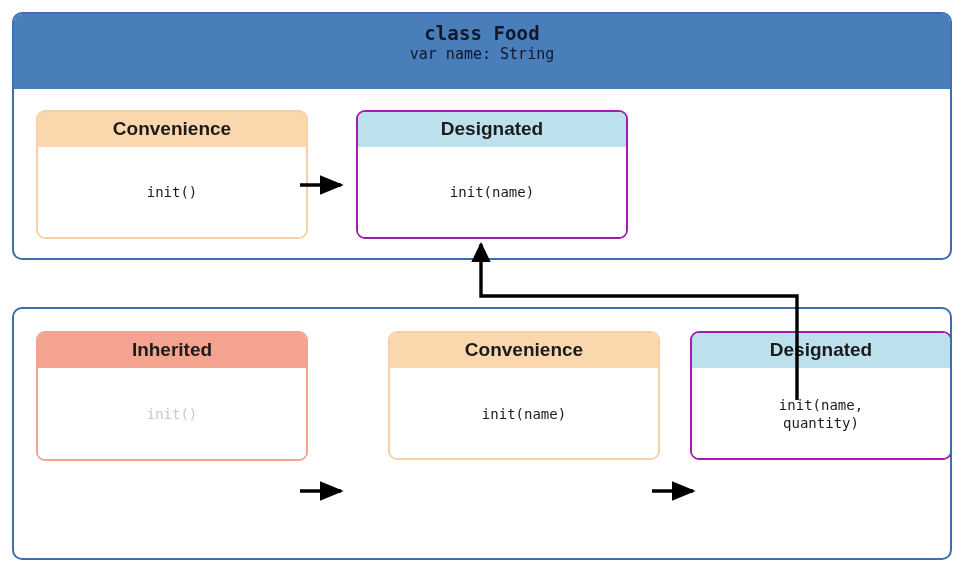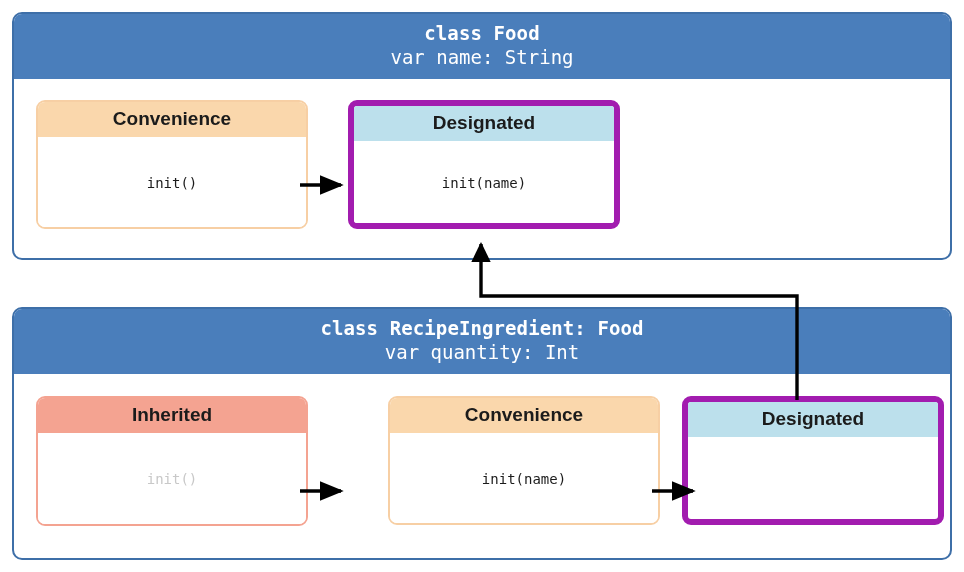--- a/index.html
+++ b/index.html
@@ -29,36 +29,36 @@
     border: 2px solid #3E6FA8;
     border-radius: 10px;
     background: #ffffff;
     overflow: hidden;
   }
   #panel-food      { left: 12px; top: 12px;  width: 940px; height: 248px; }
   #panel-recipe    { left: 12px; top: 307px; width: 940px; height: 253px; }
 
   .class-header {
     background: #4A7EBB;
-    color: #ffffff;
+    color: #0f172a;
     text-align: center;
-    padding: 7px 0 9px 0;
+    padding: 7px 0 24px 0;
     line-height: 1.28;
   }
   .class-sig {
     font-family: "DejaVu Sans Mono", "Liberation Mono", monospace;
     font-weight: bold;
     font-size: 19px;
     letter-spacing: 0.1px;
     white-space: pre;
   }
   .class-var {
     font-family: "DejaVu Sans Mono", "Liberation Mono", monospace;
     font-weight: normal;
-    font-size: 19px;
+    font-size: 15px;
     white-space: pre;
   }
 
   .panel-body {
     position: relative;
     height: calc(100% - 74px);
   }
 
   
   .init-box {
@@ -86,21 +86,21 @@
     font-size: 14px;
     color: #1b1b1b;
     line-height: 1.3;
     white-space: pre-line;
   }
 
   
   .c-convenience { border: 2px solid #F7CFA4; }
   .c-convenience .init-title { background: #FAD7AC; }
 
-  .c-designated  { border: 6px solid #a21caf; }
+  .c-designated  { border: 2px solid #a21caf; margin-left: 8px; }
   .c-designated .init-title { background: #BCE0EC; }
 
   .c-inherited   { border: 2px solid #F4A391; }
   .c-inherited .init-title { background: #F4A391; }
   .c-inherited .init-body { color: #c8c8c8; }
 
   
   #box-food-convenience { left: 22px;  top: 21px; width: 272px; height: 129px; }
   #box-food-designated  { left: 334px; top: 21px; width: 272px; height: 129px; }
 
@@ -137,38 +137,36 @@
 
       <div class="init-box c-designated" id="box-food-designated">
         <div class="init-title">Designated</div>
         <div class="init-body" style="height:calc(100% - 33px)">init(name)</div>
       </div>
 
     </div>
   </div>
 
   <div class="class-panel" id="panel-recipe">
-    <div class="class-header">
-      <div class="class-sig">class RecipeIngredient: Food</div>
-      <div class="class-var">var quantity: Int</div>
-    </div>
     <div class="panel-body">
 
       <div class="init-box c-inherited" id="box-recipe-inherited">
         <div class="init-title">Inherited</div>
         <div class="init-body" style="height:calc(100% - 33px)">init()</div>
       </div>
 
       <div class="init-box c-convenience" id="box-recipe-convenience">
         <div class="init-title">Convenience</div>
         <div class="init-body" style="height:calc(100% - 33px)">init(name)</div>
       </div>
 
       <div class="init-box c-designated" id="box-recipe-designated">
         <div class="init-title">Designated</div>
+        <div class="init-body" style="height:calc(100% - 33px)">init(name,
+quantity)</div>
       </div>
 
     </div>
   </div>
 
   <svg class="arrow-layer" width="964" height="572" viewBox="0 0 964 572">
     <defs>
       <marker id="arrowhead" markerWidth="7" markerHeight="7" refX="6.2" refY="3.1" orient="auto" markerUnits="strokeWidth">
         <path d="M0,0.2 L7,3.1 L0,6.0 z" fill="#000000"></path>
       </marker>

